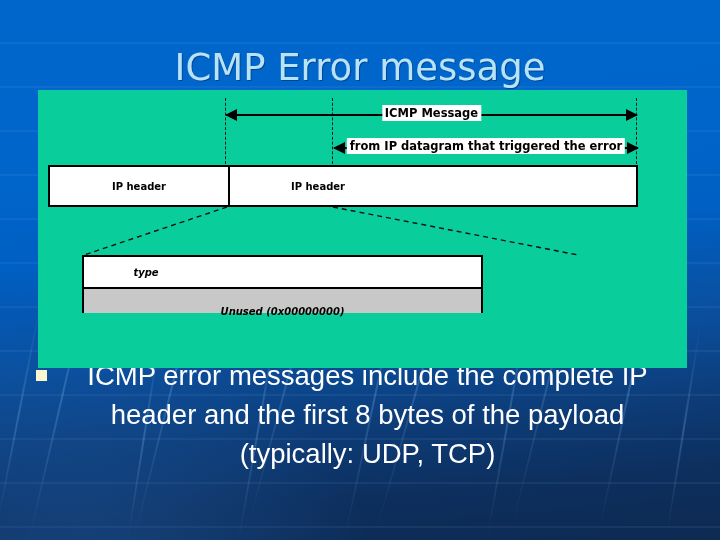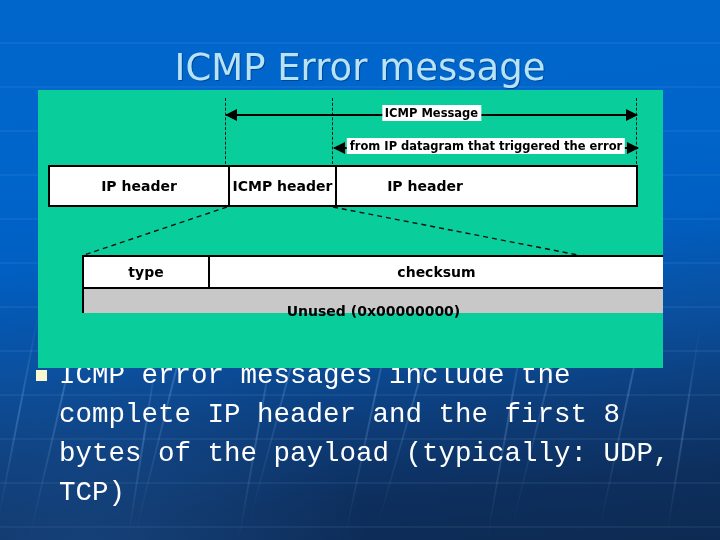--- a/index.html
+++ b/index.html
@@ -87,32 +87,34 @@
     height: 11px;
     background: #fbf7cf;
     margin-top: 14px;
     margin-right: 12px;
     flex: 0 0 auto;
   }
   .bullet-text {
     font-size: 27.5px;
     line-height: 1.42;
     color: #ffffff;
-    font-family: Liberation Mono, monospace;
+    font-family: Liberation Sans, sans-serif;
+    text-align: center;
   }
 
   
   .figure {
     position: absolute;
     left: 38px;
     top: 90px;
     width: 625px;
     height: 278px;
     background: #09cd9b;
     overflow: hidden;
+    padding-left: 24px;
   }
   .fig-inner { position: absolute; inset: 0; }
 
   .vguide {
     position: absolute;
     border-left: 1px dashed #1b1b1b;
     width: 0;
   }
 
   .arrow-row { position: absolute; height: 2px; }
@@ -149,21 +151,21 @@
     position: absolute;
     display: flex;
     border: 2px solid #000;
     background: #fff;
     box-sizing: border-box;
   }
   .cell {
     display: flex;
     align-items: center;
     justify-content: center;
-    font-size: 14px;
+    font-size: 10px;
     font-weight: bold;
     color: #000;
     font-family: "DejaVu Sans", sans-serif;
     box-sizing: border-box;
     white-space: nowrap;
     background: #fff;
   }
   .cell + .cell { border-left: 2px solid #000; }
 
   .detail {
@@ -229,33 +231,31 @@
 
       <div class="arrow-row" style="left:296px; top:57px; width:304px;">
         <div class="arrow-line"></div>
         <div class="arrow-head left"></div>
         <div class="arrow-head right"></div>
         <div class="arrow-label" style="left:50%;">from IP datagram that triggered the error</div>
       </div>
 
       <div class="band" style="left:10px; top:75px; width:590px; height:42px;">
         <div class="cell" style="width:178px;">IP header</div>
-        <div class="cell" style="width:107px;">ICMP header</div>
         <div class="cell" style="width:178px;">IP header</div>
       </div>
 
       <svg class="connector" style="left:0; top:115px; width:625px; height:52px;" viewBox="0 0 625 52">
         <line x1="189" y1="2" x2="46" y2="50" stroke="#111" stroke-width="1.4" stroke-dasharray="5,4"></line>
         <line x1="295" y1="2" x2="540" y2="50" stroke="#111" stroke-width="1.4" stroke-dasharray="5,4"></line>
       </svg>
 
-      <div class="detail" style="left:44px; top:165px; width:583px; height:58px;">
+      <div class="detail" style="left:44px; top:165px; width:401px; height:58px;font-style:italic;">
         <div class="detail-row top">
           <div class="cell" style="width:124px;">type</div>
-          <div class="cell" style="flex:1;">checksum</div>
         </div>
         <div class="detail-row bottom">
           <div class="cell" style="flex:1;">Unused (0x00000000)</div>
         </div>
       </div>
 
     </div>
   </div>
 
 </div>

